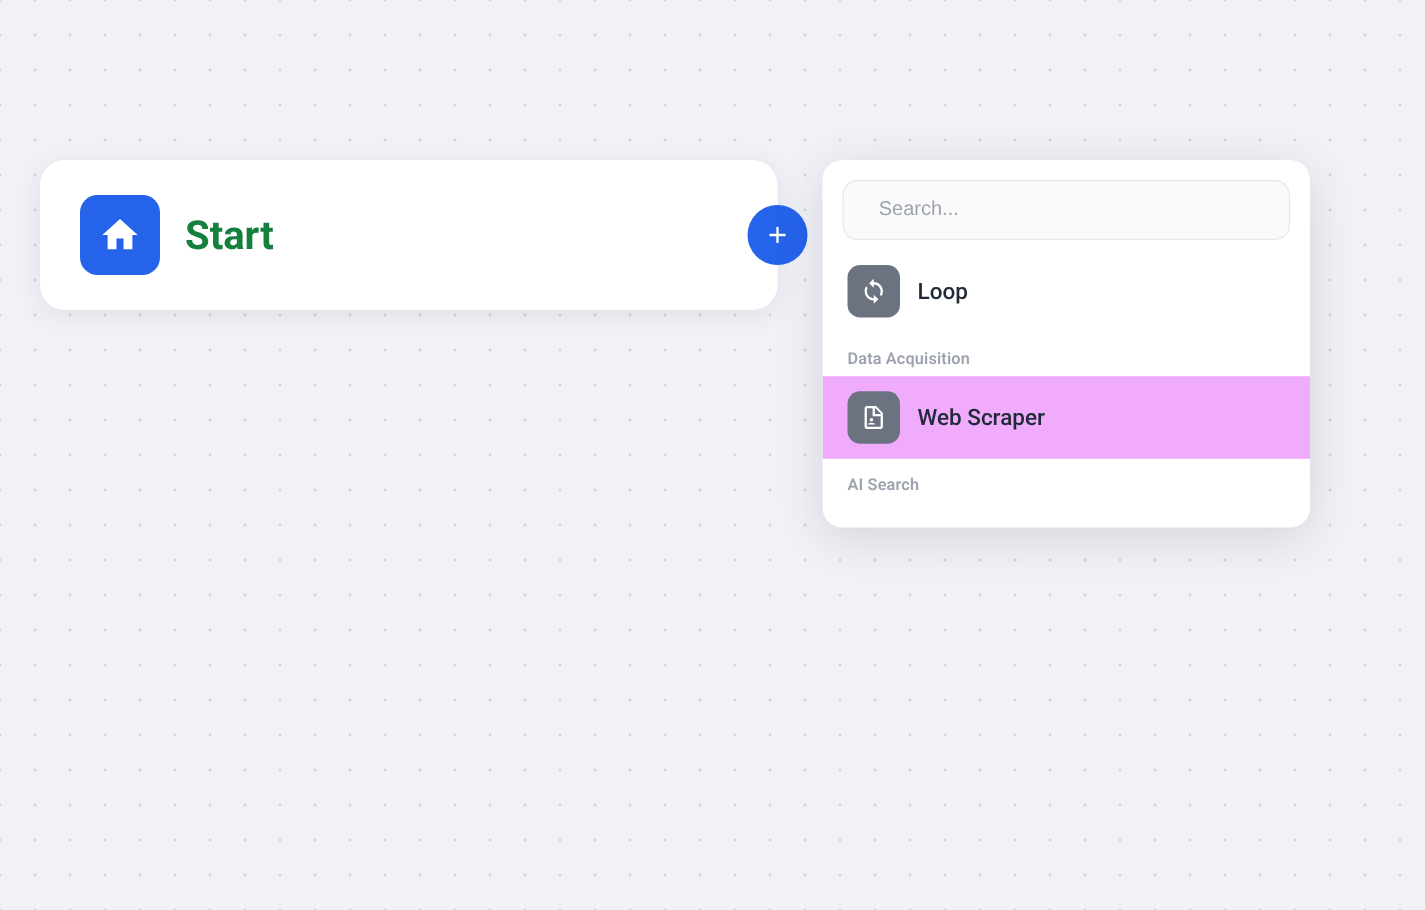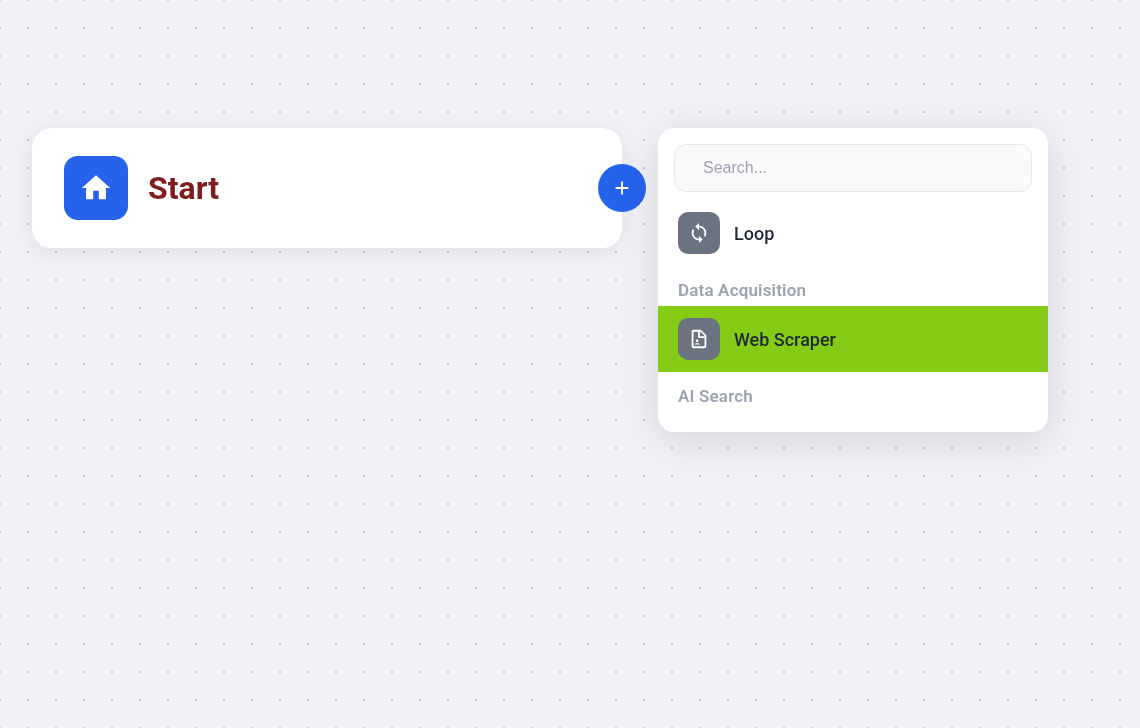--- a/index.html
+++ b/index.html
@@ -54,21 +54,21 @@
 
     .start-icon-box svg {
       width: 34px;
       height: 34px;
       fill: white;
     }
 
     .start-label {
       font-size: 32px;
       font-weight: 700;
-      color: #7f1d1d;
+      color: #15803d;
       flex: 1;
     }
 
     .add-button {
       width: 48px;
       height: 48px;
       background: #2563eb;
       border-radius: 50%;
       border: none;
       cursor: pointer;
@@ -124,21 +124,21 @@
     .menu-item {
       display: flex;
       align-items: center;
       gap: 14px;
       padding: 12px 20px;
       cursor: pointer;
       transition: background 0.15s;
     }
 
     .menu-item.active {
-      background: #84cc16;
+      background: #f0abfc;
     }
 
     .item-icon {
       width: 42px;
       height: 42px;
       background: #6b7280;
       border-radius: 10px;
       display: flex;
       align-items: center;
       justify-content: center;
@@ -152,21 +152,21 @@
     }
 
     .item-label {
       font-size: 18px;
       font-weight: 500;
       color: #1f2937;
     }
 
     .section-header {
       padding: 14px 20px 6px;
-      font-size: 17px;
+      font-size: 13px;
       font-weight: 600;
       color: #9ca3af;
       letter-spacing: 0.01em;
     }
   </style>
 </head>
 <body>
 
 <div class="dot-grid"></div>
 

